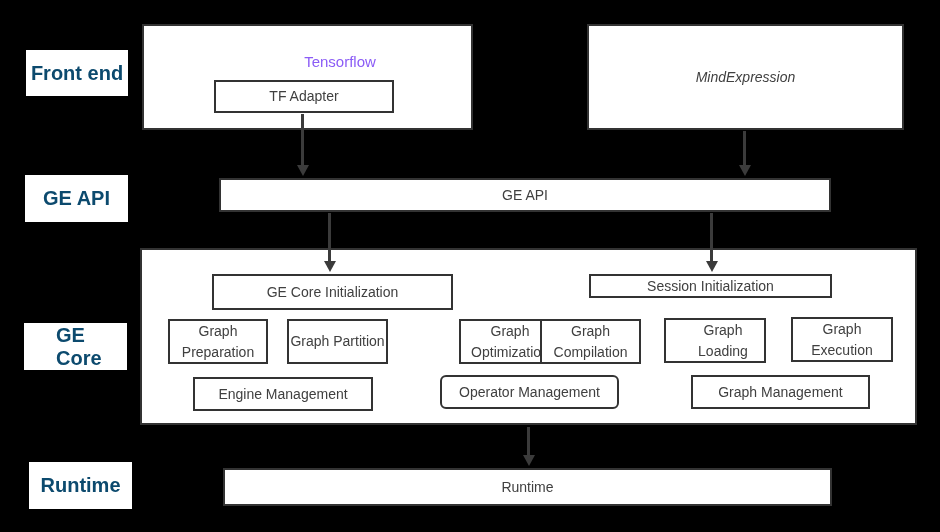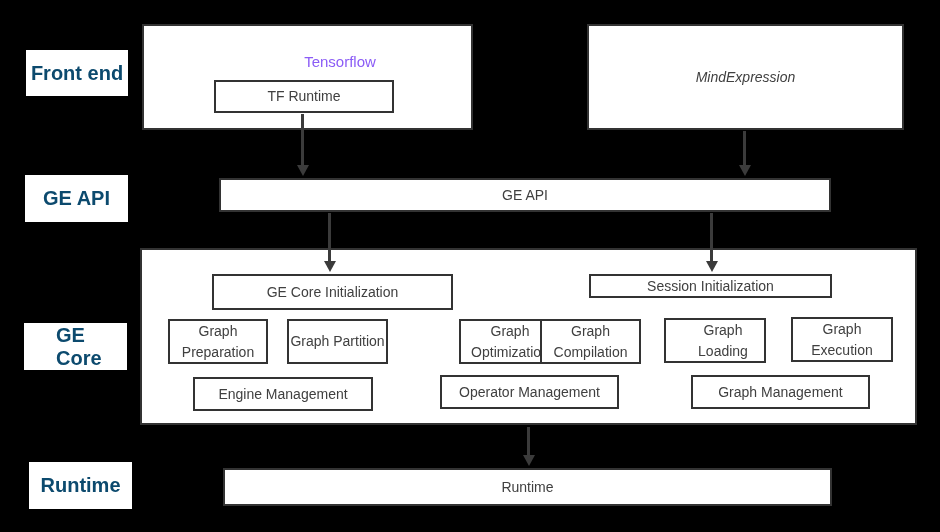--- a/index.html
+++ b/index.html
@@ -56,40 +56,40 @@
 
 <div class="stage">
 
   <div class="side-label" style="left:26px;top:50px;width:102px;height:46px;">Front end</div>
   <div class="side-label" style="left:25px;top:175px;width:103px;height:47px;">GE API</div>
   <div class="side-label" style="left:24px;top:323px;width:103px;height:47px;padding-left:32px;">GE Core</div>
   <div class="side-label" style="left:29px;top:462px;width:103px;height:47px;">Runtime</div>
 
   <div class="box no-center" style="left:142px;top:24px;width:331px;height:106px;"></div>
   <div class="tf-title">Tensorflow</div>
-  <div class="box" style="left:214px;top:80px;width:180px;height:33px;">TF Runtime</div>
+  <div class="box" style="left:214px;top:80px;width:180px;height:33px;">TF Adapter</div>
 
   <div class="box" style="left:587px;top:24px;width:317px;height:106px;font-style:italic;">MindExpression</div>
 
   <div class="box" style="left:219px;top:178px;width:612px;height:34px;">GE API</div>
 
   <div class="box no-center" style="left:140px;top:248px;width:777px;height:177px;"></div>
 
   <div class="box" style="left:212px;top:274px;width:241px;height:36px;">GE Core Initialization</div>
   <div class="box" style="left:589px;top:274px;width:243px;height:24px;">Session Initialization</div>
 
   <div class="box" style="left:168px;top:319px;width:100px;height:45px;">Graph Preparation</div>
   <div class="box" style="left:287px;top:319px;width:101px;height:45px;">Graph Partition</div>
   <div class="box" style="left:415px;top:319px;width:102px;height:45px;margin-left:44px;">Graph Optimization</div>
   <div class="box" style="left:540px;top:319px;width:101px;height:45px;">Graph Compilation</div>
   <div class="box" style="left:664px;top:318px;width:102px;height:45px;padding-left:16px;">Graph Loading</div>
   <div class="box" style="left:791px;top:317px;width:102px;height:45px;">Graph Execution</div>
 
   <div class="box" style="left:193px;top:377px;width:180px;height:34px;">Engine Management</div>
-  <div class="box" style="left:440px;top:375px;width:179px;height:34px;">Operator Management</div>
+  <div class="box" style="left:440px;top:375px;width:179px;height:34px;border-radius:6px;">Operator Management</div>
   <div class="box" style="left:691px;top:375px;width:179px;height:34px;">Graph Management</div>
 
   <div class="box" style="left:223px;top:468px;width:609px;height:38px;">Runtime</div>
 
   <div class="arrow" style="left:297px;top:114px;height:62px;">
     <div class="arrow-stem"></div>
     <div class="arrow-head"></div>
   </div>
   <div class="arrow" style="left:739px;top:131px;height:45px;">
     <div class="arrow-stem"></div>

